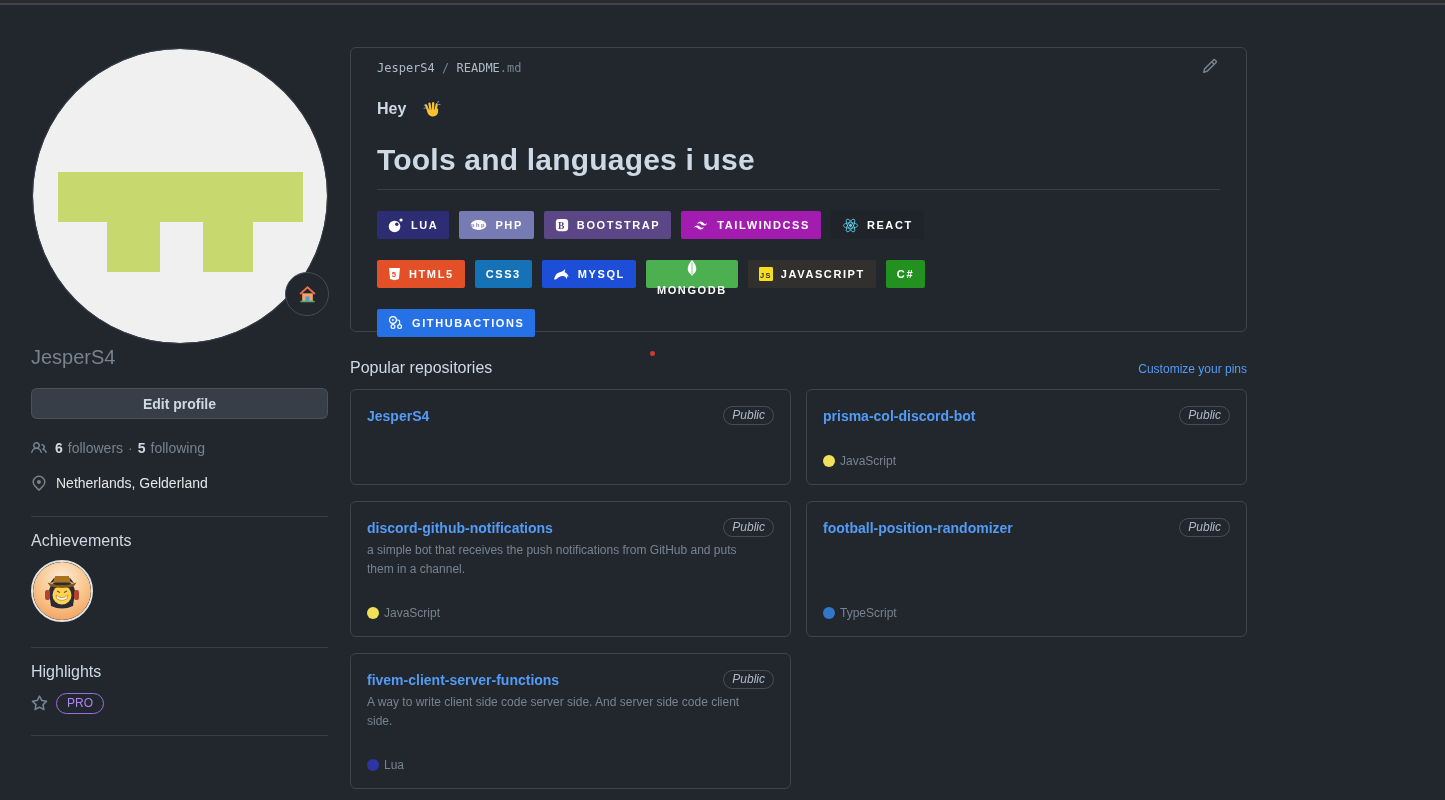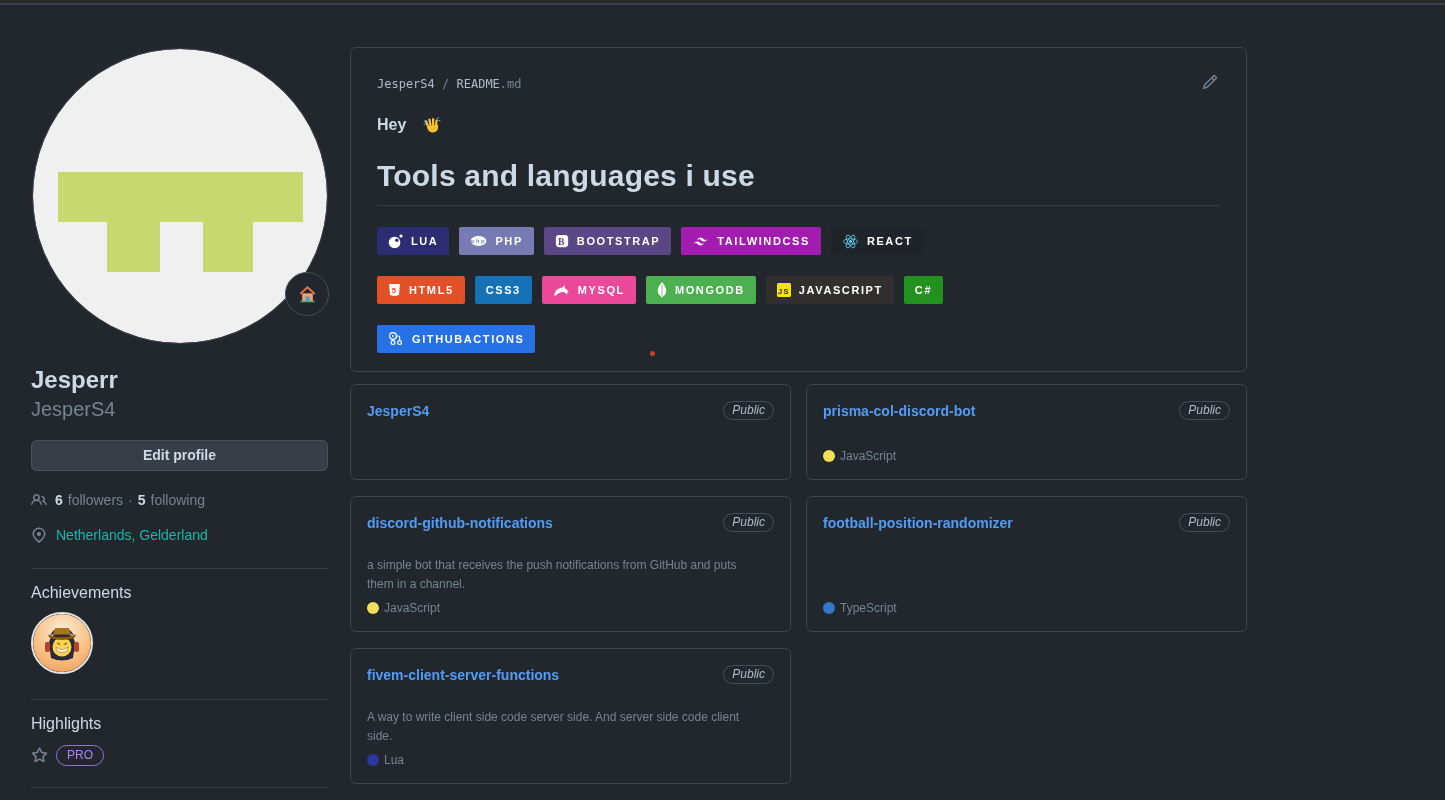--- a/index.html
+++ b/index.html
@@ -26,30 +26,30 @@
   .profile-login { font-size:20px; font-weight:300; color:#768390; line-height:1.4; }
   .edit-profile-btn {
     margin-top:17px; width:297px; height:31px; background:#373e47;
     border:1px solid rgba(99,110,123,.4); border-radius:6px;
     color:#cdd9e5; font-size:14px; font-weight:600; cursor:pointer;
     font-family:"Liberation Sans", sans-serif;
   }
   .follow-row { margin-top:21px; display:flex; align-items:center; gap:5px; font-size:14px; color:#768390; }
   .follow-row .num { color:#cdd9e5; font-weight:600; }
   .follow-row svg { margin-right:3px; }
-  .loc-row { margin-top:19px; display:flex; align-items:center; gap:9px; font-size:14px; color:#14b8a6; }
+  .loc-row { margin-top:19px; display:flex; align-items:center; gap:9px; font-size:14px; color:#e5e5e5; }
   .sb-divider { border:none; border-top:1px solid #373e47; margin-top:25px; width:297px; }
   .sb-title { margin-top:15px; font-size:16px; font-weight:400; color:#cdd9e5; }
   .ach-badge { margin-top:10px; width:62px; height:62px; border-radius:50%; border:2px solid #e4e4e4; overflow:hidden; cursor:pointer; }
   .hl-row { margin-top:12px; display:flex; align-items:center; gap:8px; }
   .pro-pill { border:1px solid #986ee2; color:#b083f0; border-radius:2em; padding:2px 10px 3px; font-size:12px; font-weight:400; }
 
   
   .main { width:897px; padding-top:42px; }
-  .readme-card { position:relative; height:325px; border:1px solid #3d444d; border-radius:6px; padding:24px 26px; }
+  .readme-card { position:relative; height:285px; border:1px solid #3d444d; border-radius:6px; padding:8px 26px; }
   .readme-head { display:flex; justify-content:space-between; align-items:center; }
   .readme-path { font-family:"DejaVu Sans Mono","Liberation Mono",monospace; font-size:12px; color:#adbac7; }
   .readme-path .dim { color:#768390; }
   .pencil-btn { background:none; border:none; color:#768390; cursor:pointer; padding:2px; }
   .readme-greeting { margin-top:21px; font-size:16px; font-weight:700; color:#cdd9e5; display:flex; align-items:center; gap:17px; }
   .readme-h1 { margin-top:25px; font-size:30px; font-weight:600; color:#cdd9e5; padding-bottom:12px; border-bottom:1px solid #373e47; letter-spacing:.2px; }
   .badge-row { display:flex; gap:10px; margin-top:21px; }
   .badge-row:first-of-type { margin-top:17px; }
   .badge {
     height:28px; display:inline-flex; align-items:center; gap:8px;
@@ -60,21 +60,21 @@
   .broken-dot { position:absolute; left:299px; top:303px; width:5px; height:5px; border-radius:50%; background:#c73e2a; }
 
   .pop-head { margin-top:27px; display:flex; justify-content:space-between; align-items:baseline; }
   .pop-title { font-size:16px; color:#cdd9e5; font-weight:400; }
   .pins-link { font-size:12px; color:#539bf5; text-decoration:none; cursor:pointer; }
   .repo-grid { margin-top:12px; display:grid; grid-template-columns:441px 441px; column-gap:15px; row-gap:16px; }
   .repo-card { border:1px solid #3d444d; border-radius:6px; padding:16px; display:flex; flex-direction:column; }
   .repo-top { display:flex; justify-content:space-between; align-items:center; }
   .repo-name { color:#539bf5; font-size:14px; font-weight:600; text-decoration:none; cursor:pointer; }
   .visibility-pill { border:1px solid rgba(99,110,123,.55); color:#adbac7; font-size:12px; padding:1px 8px 2px; border-radius:2em;font-style:italic; }
-  .repo-desc { margin-top:24px; font-size:12px; color:#768390; line-height:1.6; padding-right:30px; }
+  .repo-desc { margin-top:4px; font-size:12px; color:#768390; line-height:1.6; padding-right:30px; }
   .repo-lang { margin-top:auto; display:flex; align-items:center; gap:5px; font-size:12px; color:#768390; }
   .lang-dot { width:12px; height:12px; border-radius:50%; }
 </style>
 </head>
 <body>
 
 <div class="top-strip"></div>
 
 <div class="layout">
 
@@ -93,21 +93,20 @@
       <div class="status-badge">
         <svg width="19" height="19" viewBox="0 0 16 16">
           <path d="M3.5 7v6.5h9V7" fill="#f4a261"></path>
           <path d="M1.8 7.6 8 2l6.2 5.6" fill="none" stroke="#e76f51" stroke-width="1.6"></path>
           <path d="M6.3 13.5V9.6h3.4v3.9" fill="#4d9de0"></path>
           <path d="M2 13.9h12" stroke="#57a773" stroke-width="1.3"></path>
         </svg>
       </div>
     </div>
 
-    <h1 class="profile-name">Jesperr</h1>
     <div class="profile-login">JesperS4</div>
 
     <button class="edit-profile-btn">Edit profile</button>
 
     <div class="follow-row">
       <svg width="16" height="16" viewBox="0 0 16 16" fill="#768390">
         <path d="M2 5.5a3.5 3.5 0 1 1 5.898 2.549 5.508 5.508 0 0 1 3.034 4.084.75.75 0 1 1-1.482.235 4 4 0 0 0-7.9 0 .75.75 0 0 1-1.482-.236A5.507 5.507 0 0 1 3.102 8.05 3.493 3.493 0 0 1 2 5.5ZM11 4a3.001 3.001 0 0 1 2.22 5.018 5.01 5.01 0 0 1 2.56 3.012.749.749 0 0 1-.885.954.752.752 0 0 1-.549-.514 3.507 3.507 0 0 0-2.522-2.372.75.75 0 0 1-.574-.73v-.352a.75.75 0 0 1 .416-.672A1.5 1.5 0 0 0 11 5.5.75.75 0 0 1 11 4Zm-5.5-.5a2 2 0 1 0-.001 3.999A2 2 0 0 0 5.5 3.5Z"></path>
       </svg>
       <span class="num">6</span>
       <span>followers</span>
@@ -249,29 +248,29 @@
               <svg width="13" height="15" viewBox="0 0 16 16">
                 <path d="M1.3 0h13.4l-1.2 13.6L8 15.2l-5.5-1.6L1.3 0Z" fill="#fff"></path>
                 <text x="8" y="11" font-size="9.5" font-weight="bold" fill="#E34F26" text-anchor="middle" font-family="sans-serif">5</text>
               </svg>
             </span>
             <span>HTML5</span>
           </div>
           <div class="badge" style="background: rgb(21, 114, 182);">
             <span>CSS3</span>
           </div>
-          <div class="badge" style="background: #ec4899;">
+          <div class="badge" style="background: #1d4ed8;">
             <span class="badge-icon">
               <svg width="17" height="13" viewBox="0 0 16 12">
                 <path d="M1 10.5c.9-4 2.9-6.1 5.4-6.6C8.7 3.4 10.2 2.3 11.2 1c.35 1 .15 1.9-.4 2.7 1.7.7 3 2.1 4 4.5-.6-.3-1.2-.4-1.8-.3.3.8.4 1.7.2 2.6-.8-1.9-2.1-2.9-3.8-3.1-1.9-.2-4 .6-5.5 2.4-.9 1-2 1.2-2.9.7Z" fill="#fff"></path>
               </svg>
             </span>
             <span>MYSQL</span>
           </div>
-          <div class="badge" style="background: rgb(76, 175, 80);">
+          <div class="badge" style="background: rgb(76, 175, 80); flex-direction: column;">
             <span class="badge-icon">
               <svg width="10" height="16" viewBox="0 0 10 16">
                 <path d="M5 0c2.6 3.3 4.3 6 4.3 8.7 0 2.8-1.8 4.9-3.8 6L5.3 16h-.6l-.2-1.3C2.5 13.6.7 11.5.7 8.7.7 6 2.4 3.3 5 0Z" fill="#fff"></path>
                 <path d="M5 2.5v11.5" stroke="#4CAF50" stroke-width=".7"></path>
               </svg>
             </span>
             <span>MONGODB</span>
           </div>
           <div class="badge" style="background: rgb(50, 48, 47);">
             <span class="badge-icon">
@@ -297,20 +296,24 @@
                 <path d="M5 8.4v1.3M8.4 5h1.7A1.5 1.5 0 0 1 11.6 6.5v3.2"></path>
               </svg>
             </span>
             <span>GITHUBACTIONS</span>
           </div>
         </div>
 
       <div class="broken-dot"></div>
     </section>
 
+    <div class="pop-head">
+      <div class="pop-title">Popular repositories</div>
+      <a class="pins-link">Customize your pins</a>
+    </div>
 
     <div class="repo-grid">
         <div class="repo-card" style="min-height: 96px;">
           <div class="repo-top">
             <a class="repo-name">JesperS4</a>
             <span class="visibility-pill">Public</span>
           </div>
         </div>
         <div class="repo-card" style="min-height: 96px;">
           <div class="repo-top">

